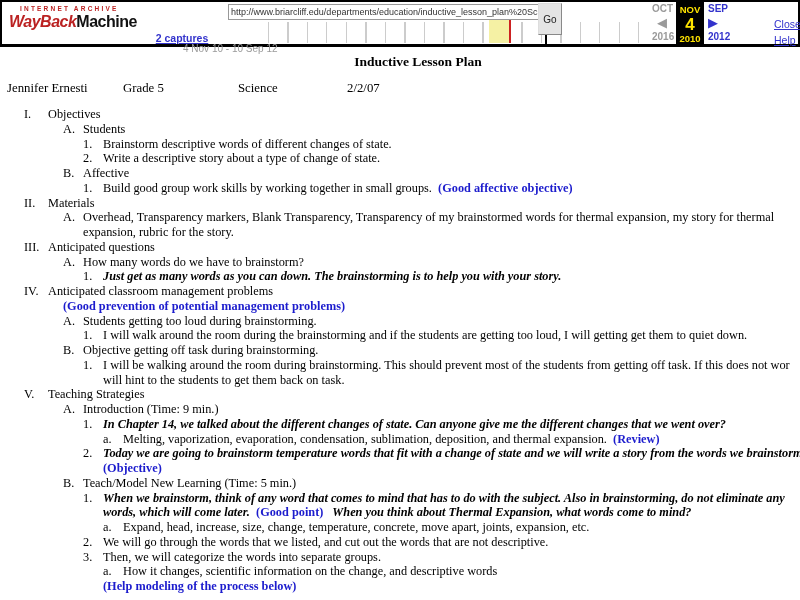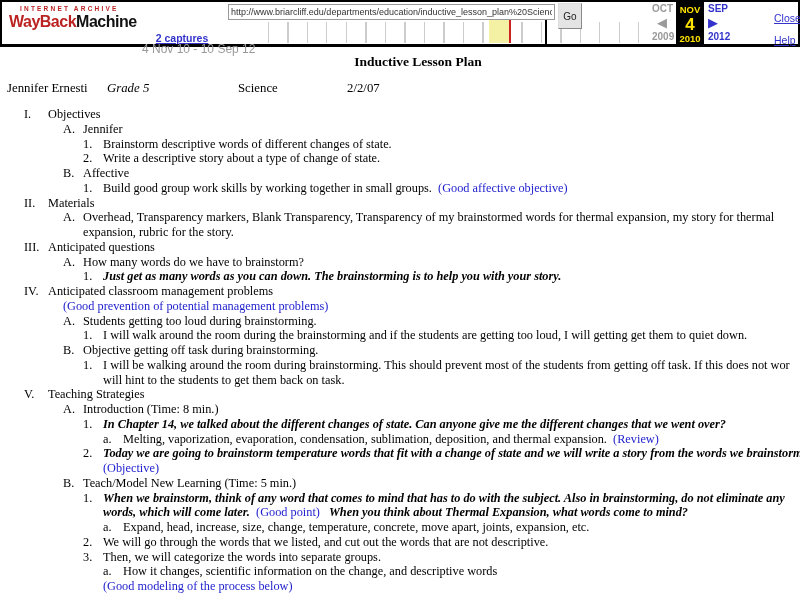--- a/index.html
+++ b/index.html
@@ -18,38 +18,38 @@
     background: #fff;
     border: 2px solid #000;
     border-bottom-width: 3px;
   }
   .logo { position: absolute; left: 7px; top: 3px; width: 130px; text-decoration: none; cursor: pointer; }
   .logo-top {
     font-size: 6.5px; font-weight: bold; letter-spacing: 2.2px;
     color: var(--logo_red); padding-left: 11px; line-height: 8px;
   }
   .logo-main { font-size: 16px; font-weight: bold; letter-spacing: -0.5px; line-height: 18px; }
-  .logo-red { color: var(--logo_red); }
+  .logo-red { color: var(--logo_red); font-style: italic; }
   .logo-black { color: #111; }
 
   .captures { position: absolute; left: 140px; top: 31px; width: 80px; text-align: center; }
   .captures-link {
     font-size: 10.5px; font-weight: bold; color: var(--link_blue);
     text-decoration: underline; cursor: pointer; display: block; line-height: 11px;
   }
-  .captures-range { font-size: 12px; color: var(--muted_gray); line-height: 10px; white-space: nowrap; }
+  .captures-range { font-size: 10px; color: var(--muted_gray); line-height: 10px; white-space: nowrap; margin-left: 41px; }
 
   .url-input {
     position: absolute; left: 226px; top: 2px; width: 327px; height: 16px;
     box-sizing: border-box; border: 1px solid #999; background: #fff;
     font-family: "Liberation Sans", sans-serif; font-size: 9px; color: #333;
     padding: 1px 2px;
   }
   .go-btn {
-    position: absolute; left: 556px; top: 1px; width: 24px; height: 26px;
+    position: absolute; left: 536px; top: 1px; width: 24px; height: 32px;
     font-family: "Liberation Sans", sans-serif; font-size: 10px; color: #222;
     background: #e4e4e4; border: 1px outset #ddd; cursor: pointer; padding: 0;
   }
 
   .timeline { position: absolute; left: 0; top: 0; width: 796px; height: 42px; cursor: pointer; }
   .ticks {
     position: absolute; left: 266px; top: 20px; width: 390px; height: 21px;
     background: repeating-linear-gradient(to right, #ccc 0 1px, transparent 1px 19.5px);
   }
   .tl-highlight { position: absolute; left: 487px; top: 18px; width: 21px; height: 23px; background: var(--highlight_yellow); }
@@ -68,46 +68,46 @@
     background: #000; text-align: center; cursor: pointer;
   }
   .cur-month { font-size: 9.5px; font-weight: bold; color: var(--nov_yellow); line-height: 12px; margin-top: 2px; }
   .cur-day { font-size: 17px; font-weight: bold; color: var(--nov_yellow); line-height: 17px; }
   .cur-year { font-size: 9.5px; font-weight: bold; color: var(--nov_yellow); line-height: 12px; }
 
   .close-link, .help-link {
     position: absolute; left: 772px; white-space: nowrap;
     font-size: 10.5px; color: var(--link_blue); text-decoration: underline; cursor: pointer;
   }
-  .close-link { top: 10px; }
+  .close-link { top: 16px; }
   .help-link { top: 32px; }
 
   
   .doc {
     position: absolute; left: 0; top: 47px; width: 836px;
     font-family: "Liberation Serif", "DejaVu Serif", serif;
     color: var(--text_black);
   }
   .doc-title {
     position: absolute; left: 0; top: 7px; width: 836px;
     text-align: center; font-weight: bold; font-size: 13.5px; line-height: 15px;
   }
   .byline { position: absolute; left: 0; top: 34px; width: 836px; height: 15px; font-size: 12.8px; }
   .byline span { position: absolute; top: 0; white-space: nowrap; }
   .by-name { left: 7px; }
-  .by-grade { left: 107px; font-style: italic; }
+  .by-grade { left: 123px; }
   .by-subject { left: 238px; }
   .by-date { left: 347px; }
 
   .outline { position: absolute; left: 0; top: 60px; width: 836px; font-size: 12.3px; }
   .ol-line { white-space: pre; line-height: 14.75px; height: 14.75px; }
   .ol-label { display: inline-block; }
   .seg-n { color: var(--text_black); }
   .seg-bi { color: var(--text_black); font-weight: bold; font-style: italic; }
-  .seg-bb { color: var(--annotation_blue); font-weight: normal; }
+  .seg-bb { color: var(--annotation_blue); font-weight: bold; }
 </style>
 </head>
 <body>
 
 <div class="page">
 
   <div class="toolbar">
 
     <a class="logo">
       <div class="logo-top">INTERNET ARCHIVE</div>
@@ -125,21 +125,21 @@
       <div class="tl-red"></div>
       <div class="tl-black"></div>
     </div>
 
     <input class="url-input" value="http://www.briarcliff.edu/departments/education/inductive_lesson_plan%20Science" style="">
     <button class="go-btn">Go</button>
 
     <div class="nav-prev">
       <div class="nav-month gray">OCT</div>
       <div class="nav-arrow gray">◀</div>
-      <div class="nav-year gray">2009</div>
+      <div class="nav-year gray">2016</div>
     </div>
 
     <div class="nav-current">
       <div class="cur-month">NOV</div>
       <div class="cur-day">4</div>
       <div class="cur-year">2010</div>
     </div>
 
     <div class="nav-next">
       <div class="nav-month blue">SEP</div>
@@ -154,48 +154,48 @@
   <div class="doc">
     <div class="doc-title">Inductive Lesson Plan</div>
     <div class="byline">
       <span class="by-name">Jennifer Ernesti</span>
       <span class="by-grade">Grade 5</span>
       <span class="by-subject">Science</span>
       <span class="by-date">2/2/07</span>
     </div>
     <div class="outline" id="outline">
         <div class="ol-line" style="padding-left: 24px;"><span class="ol-label" style="width: 24px;">I.</span><span class="seg-n">Objectives</span></div>
-        <div class="ol-line" style="padding-left: 63px;"><span class="ol-label" style="width: 20px;">A.</span><span class="seg-n">Jennifer</span></div>
+        <div class="ol-line" style="padding-left: 63px;"><span class="ol-label" style="width: 20px;">A.</span><span class="seg-n">Students</span></div>
         <div class="ol-line" style="padding-left: 83px;"><span class="ol-label" style="width: 20px;">1.</span><span class="seg-n">Brainstorm descriptive words of different changes of state.</span></div>
         <div class="ol-line" style="padding-left: 83px;"><span class="ol-label" style="width: 20px;">2.</span><span class="seg-n">Write a descriptive story about a type of change of state.</span></div>
         <div class="ol-line" style="padding-left: 63px;"><span class="ol-label" style="width: 20px;">B.</span><span class="seg-n">Affective</span></div>
         <div class="ol-line" style="padding-left: 83px;"><span class="ol-label" style="width: 20px;">1.</span><span class="seg-n">Build good group work skills by working together in small groups.  </span><span class="seg-bb">(Good affective objective)</span></div>
         <div class="ol-line" style="padding-left: 24px;"><span class="ol-label" style="width: 24px;">II.</span><span class="seg-n">Materials</span></div>
         <div class="ol-line" style="padding-left: 63px;"><span class="ol-label" style="width: 20px;">A.</span><span class="seg-n">Overhead, Transparency markers, Blank Transparency, Transparency of my brainstormed words for thermal expansion, my story for thermal</span></div>
         <div class="ol-line" style="padding-left: 83px;"><span class="seg-n">expansion, rubric for the story.</span></div>
         <div class="ol-line" style="padding-left: 24px;"><span class="ol-label" style="width: 24px;">III.</span><span class="seg-n">Anticipated questions</span></div>
         <div class="ol-line" style="padding-left: 63px;"><span class="ol-label" style="width: 20px;">A.</span><span class="seg-n">How many words do we have to brainstorm?</span></div>
         <div class="ol-line" style="padding-left: 83px;"><span class="ol-label" style="width: 20px;">1.</span><span class="seg-bi">Just get as many words as you can down. The brainstorming is to help you with your story.</span></div>
         <div class="ol-line" style="padding-left: 24px;"><span class="ol-label" style="width: 24px;">IV.</span><span class="seg-n">Anticipated classroom management problems</span></div>
         <div class="ol-line" style="padding-left: 63px;"><span class="seg-bb">(Good prevention of potential management problems)</span></div>
         <div class="ol-line" style="padding-left: 63px;"><span class="ol-label" style="width: 20px;">A.</span><span class="seg-n">Students getting too loud during brainstorming.</span></div>
         <div class="ol-line" style="padding-left: 83px;"><span class="ol-label" style="width: 20px;">1.</span><span class="seg-n">I will walk around the room during the brainstorming and if the students are getting too loud, I will getting get them to quiet down.</span></div>
         <div class="ol-line" style="padding-left: 63px;"><span class="ol-label" style="width: 20px;">B.</span><span class="seg-n">Objective getting off task during brainstorming.</span></div>
         <div class="ol-line" style="padding-left: 83px;"><span class="ol-label" style="width: 20px;">1.</span><span class="seg-n">I will be walking around the room during brainstorming. This should prevent most of the students from getting off task. If this does not wor</span></div>
         <div class="ol-line" style="padding-left: 103px;"><span class="seg-n">will hint to the students to get them back on task.</span></div>
         <div class="ol-line" style="padding-left: 24px;"><span class="ol-label" style="width: 24px;">V.</span><span class="seg-n">Teaching Strategies</span></div>
-        <div class="ol-line" style="padding-left: 63px;"><span class="ol-label" style="width: 20px;">A.</span><span class="seg-n">Introduction (Time: 8 min.)</span></div>
+        <div class="ol-line" style="padding-left: 63px;"><span class="ol-label" style="width: 20px;">A.</span><span class="seg-n">Introduction (Time: 9 min.)</span></div>
         <div class="ol-line" style="padding-left: 83px;"><span class="ol-label" style="width: 20px;">1.</span><span class="seg-bi">In Chapter 14, we talked about the different changes of state. Can anyone give me the different changes that we went over?</span></div>
         <div class="ol-line" style="padding-left: 103px;"><span class="ol-label" style="width: 20px;">a.</span><span class="seg-n">Melting, vaporization, evaporation, condensation, sublimation, deposition, and thermal expansion.  </span><span class="seg-bb">(Review)</span></div>
         <div class="ol-line" style="padding-left: 83px;"><span class="ol-label" style="width: 20px;">2.</span><span class="seg-bi">Today we are going to brainstorm temperature words that fit with a change of state and we will write a story from the words we brainstorm</span></div>
         <div class="ol-line" style="padding-left: 103px;"><span class="seg-bb">(Objective)</span></div>
         <div class="ol-line" style="padding-left: 63px;"><span class="ol-label" style="width: 20px;">B.</span><span class="seg-n">Teach/Model New Learning (Time: 5 min.)</span></div>
         <div class="ol-line" style="padding-left: 83px;"><span class="ol-label" style="width: 20px;">1.</span><span class="seg-bi">When we brainstorm, think of any word that comes to mind that has to do with the subject. Also in brainstorming, do not eliminate any</span></div>
         <div class="ol-line" style="padding-left: 103px;"><span class="seg-bi">words, which will come later.  </span><span class="seg-bb">(Good point)</span><span class="seg-bi">   When you think about Thermal Expansion, what words come to mind?</span></div>
         <div class="ol-line" style="padding-left: 103px;"><span class="ol-label" style="width: 20px;">a.</span><span class="seg-n">Expand, head, increase, size, change, temperature, concrete, move apart, joints, expansion, etc.</span></div>
         <div class="ol-line" style="padding-left: 83px;"><span class="ol-label" style="width: 20px;">2.</span><span class="seg-n">We will go through the words that we listed, and cut out the words that are not descriptive.</span></div>
         <div class="ol-line" style="padding-left: 83px;"><span class="ol-label" style="width: 20px;">3.</span><span class="seg-n">Then, we will categorize the words into separate groups.</span></div>
         <div class="ol-line" style="padding-left: 103px;"><span class="ol-label" style="width: 20px;">a.</span><span class="seg-n">How it changes, scientific information on the change, and descriptive words</span></div>
-        <div class="ol-line" style="padding-left: 103px;"><span class="seg-bb">(Good modeling of the process below)</span></div>
+        <div class="ol-line" style="padding-left: 103px;"><span class="seg-bb">(Help modeling of the process below)</span></div>
       </div>
   </div>
 
 </div>
 
 </body></html>

